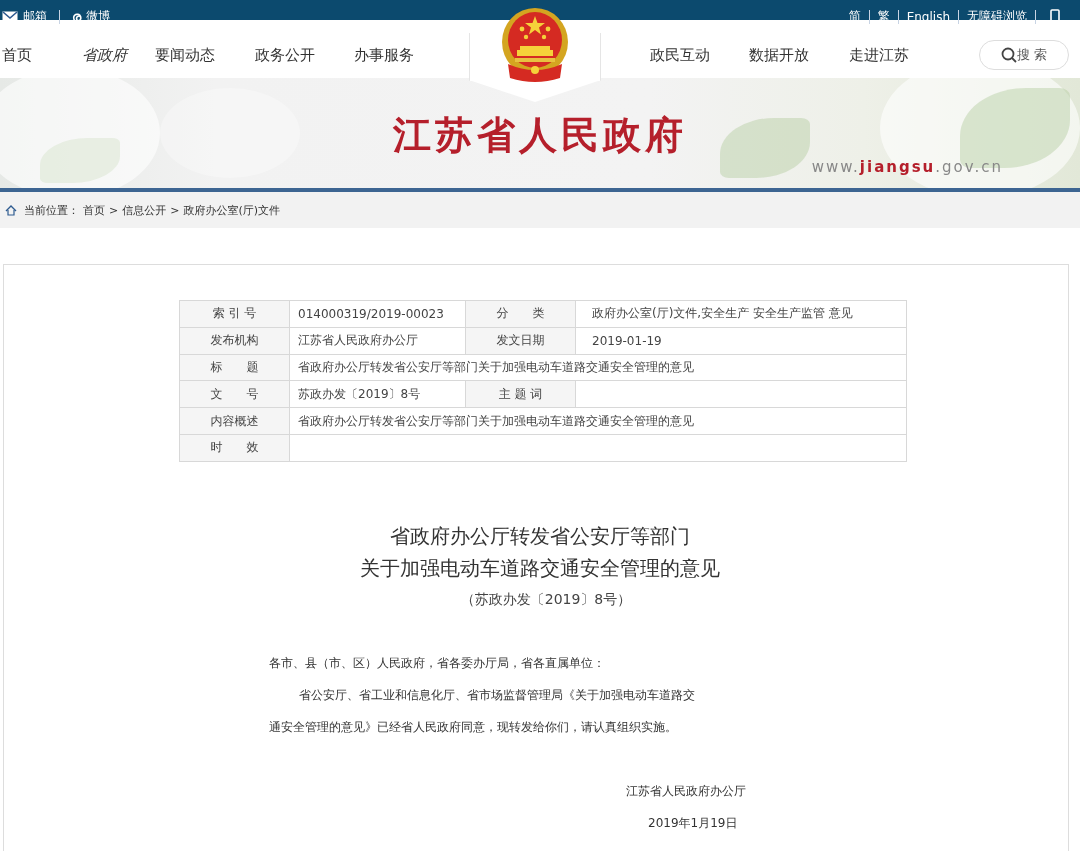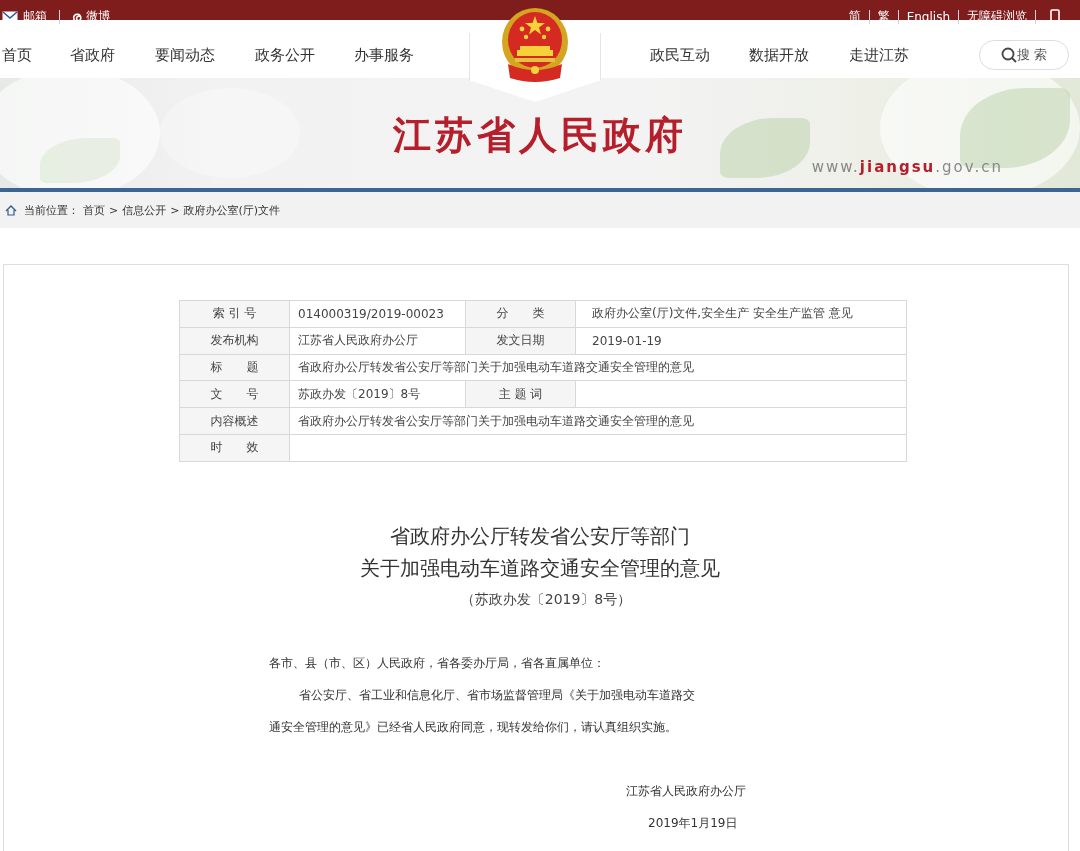--- a/index.html
+++ b/index.html
@@ -1,17 +1,17 @@
 <!DOCTYPE html>
 <html><head>
 <meta charset="utf-8">
 <style>
   * { box-sizing: border-box; margin: 0; padding: 0; }
   body { width: 1080px; height: 851px; overflow: hidden; background: #fff; font-family: "DejaVu Sans", "Liberation Sans", sans-serif; color: #333; position: relative; }
-  .topbar { position: absolute; left: 0; top: 0; width: 1080px; height: 20px; background: #7f1d1d; color: #fff; font-size: 12px; }
+  .topbar { position: absolute; left: 0; top: 0; width: 1080px; height: 20px; background: #0c4a6e; color: #fff; font-size: 12px; }
   .topbar .left { position: absolute; left: 2px; top: 8px; display: flex; align-items: center; gap: 6px; }
   .topbar .right { position: absolute; right: 20px; top: 8px; display: flex; align-items: center; gap: 8px; }
   .sep { width: 1px; height: 14px; background: #c8d4e4; display: inline-block; }
   .navbar { position: absolute; left: 0; top: 33px; width: 1080px; height: 45px; background: #fff; }
   .nav-item { position: absolute; top: 13px; font-size: 15px; color: #333; }
   .search-btn { position: absolute; left: 979px; top: 7px; width: 90px; height: 30px; border: 1px solid #ddd; border-radius: 15px; display: flex; align-items: center; justify-content: center; font-size: 13px; color: #555; }
   .emblem-box { position: absolute; left: 469px; top: 33px; width: 132px; height: 48px; background: #fff; border-left: 1px solid #e5e5e5; border-right: 1px solid #e5e5e5; }
   .emblem-chev { position: absolute; left: 469px; top: 80px; width: 0; height: 0; border-left: 66px solid transparent; border-right: 66px solid transparent; border-top: 22px solid #fff; }
   .emblem { position: absolute; left: 500px; top: 6px; width: 70px; height: 78px; }
   .banner { position: absolute; left: 0; top: 78px; width: 1080px; height: 110px; background: linear-gradient(90deg, #e6e9e6 0%, #f2f2f2 20%, #f3f3f3 60%, #eef0e8 80%, #e2e8d8 100%); overflow: hidden; }
@@ -60,21 +60,21 @@
     <span class="sep"></span>
     <svg width="10" height="16" viewBox="0 0 10 16" style="margin-left:6px;">
         <rect x="1" y="1" width="8" height="14" rx="1" fill="none" stroke="#fff" stroke-width="1.6"></rect>
         <rect x="4" y="12" width="2" height="1.5" fill="#fff"></rect>
       </svg>
   </div>
 </div>
 
 <div class="navbar">
   <span class="nav-item" style="left:2px;">首页</span>
-  <span class="nav-item" style="left:70px;">省政府</span>
+  <span class="nav-item" style="left:82px;font-style:italic;">省政府</span>
   <span class="nav-item" style="left:155px;">要闻动态</span>
   <span class="nav-item" style="left:255px;">政务公开</span>
   <span class="nav-item" style="left:354px;">办事服务</span>
   <span class="nav-item" style="left:650px;">政民互动</span>
   <span class="nav-item" style="left:749px;">数据开放</span>
   <span class="nav-item" style="left:849px;">走进江苏</span>
   <div class="search-btn">
     <svg width="16" height="16" viewBox="0 0 16 16">
         <circle cx="7" cy="7" r="5.5" fill="none" stroke="#444" stroke-width="1.8"></circle>
         <path d="M11 11 L15 15" stroke="#444" stroke-width="1.8"></path>

